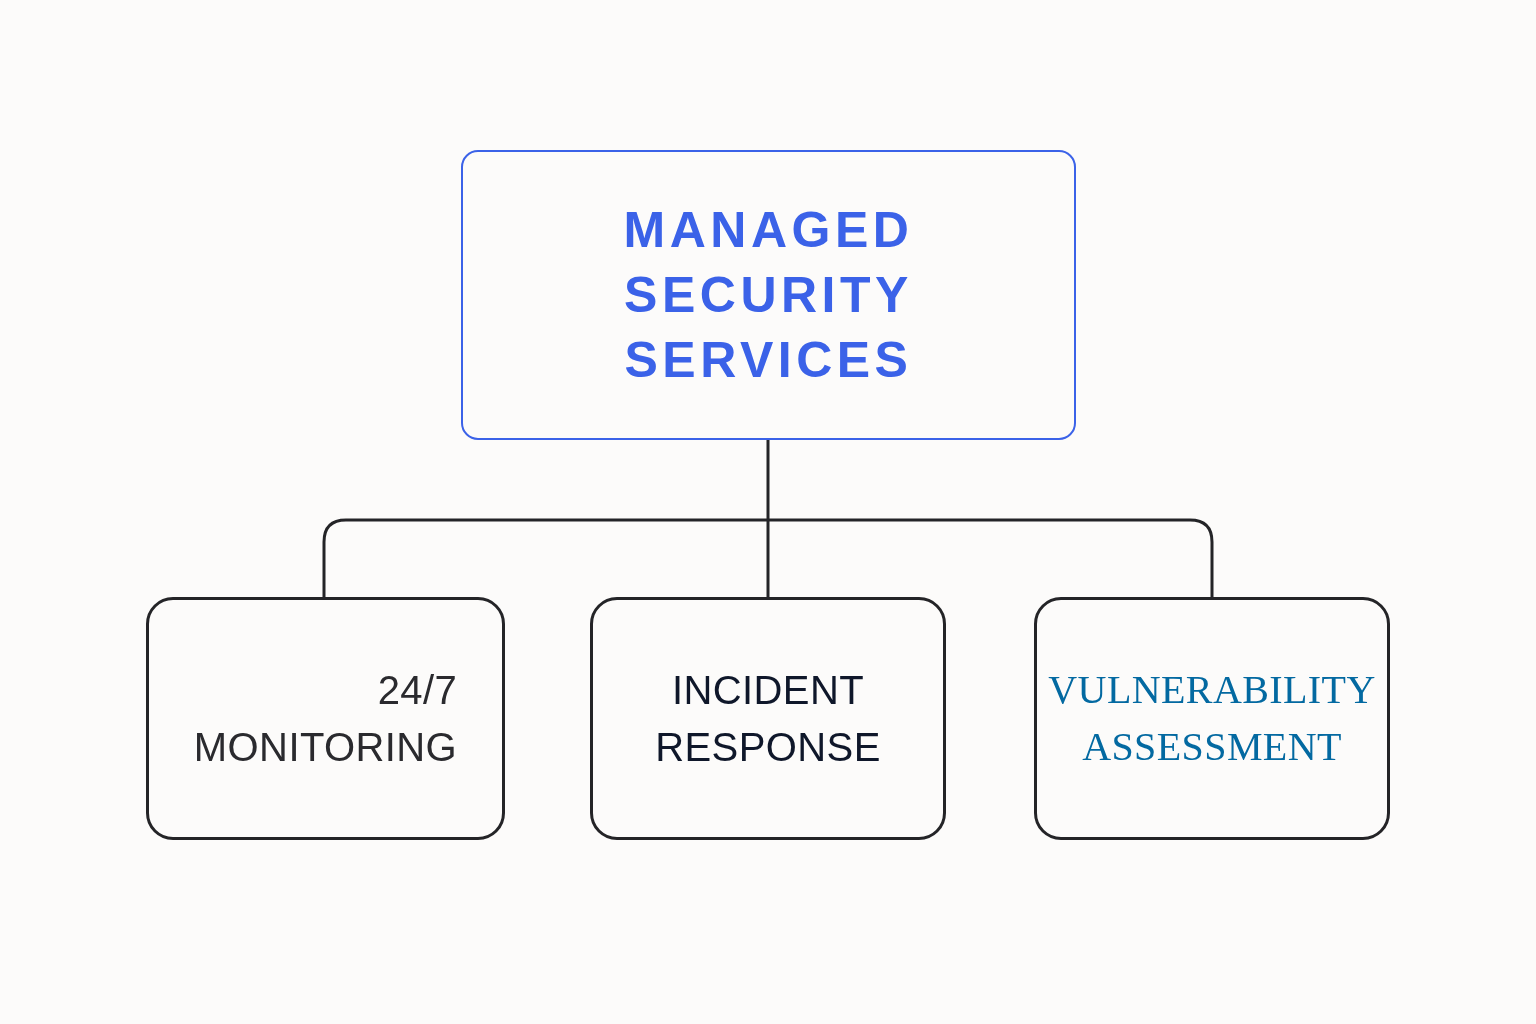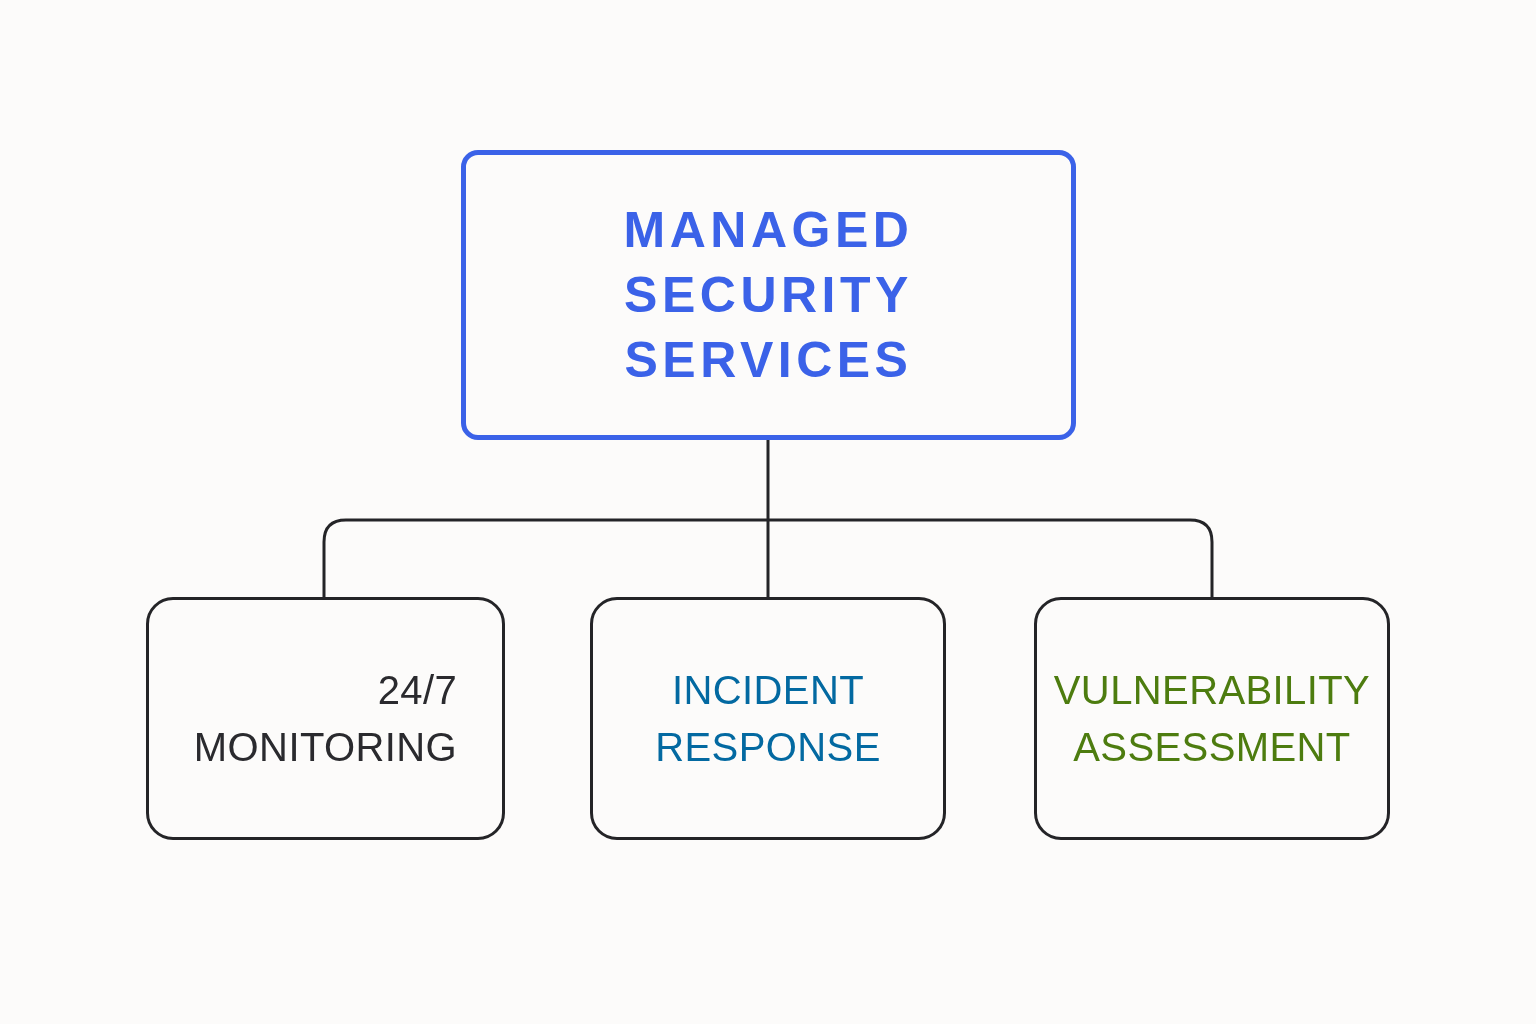--- a/index.html
+++ b/index.html
@@ -37,21 +37,21 @@
     align-items: center;
     justify-content: center;
     text-align: center;
     background: #FCFBFA;
   }
   .node-root {
     left: 461px;
     top: 150px;
     width: 615px;
     height: 290px;
-    border: 5px solid #404040;
+    border: 2px solid #404040;
     border-radius: 17px;
   }
   .node-root .node-label {
     color: #3B62E8;
     font-size: 50px;
     font-weight: 700;
     letter-spacing: 4.5px;
     line-height: 1.30;
     white-space: pre-line;
   }
@@ -92,22 +92,22 @@
 SECURITY
 SERVICES</span>
   </div>
 
   <div class="node node-child" id="node-child-0" style="border-color: rgb(36, 36, 39);">
     <span class="node-label" style="color: rgb(42, 42, 46);">24/7
 MONITORING</span>
   </div>
 
   <div class="node node-child" id="node-child-1" style="border-color: rgb(36, 36, 39);">
-    <span class="node-label" style="color: #0369a1;">INCIDENT
+    <span class="node-label" style="color: #0f172a;">INCIDENT
 RESPONSE</span>
   </div>
 
   <div class="node node-child" id="node-child-2" style="border-color: rgb(36, 36, 39);">
-    <span class="node-label" style="color: #4d7c0f;">VULNERABILITY
+    <span class="node-label" style="color: #0369a1; font-family: Liberation Serif, serif;">VULNERABILITY
 ASSESSMENT</span>
   </div>
 
 </div>
 
 </body></html>

